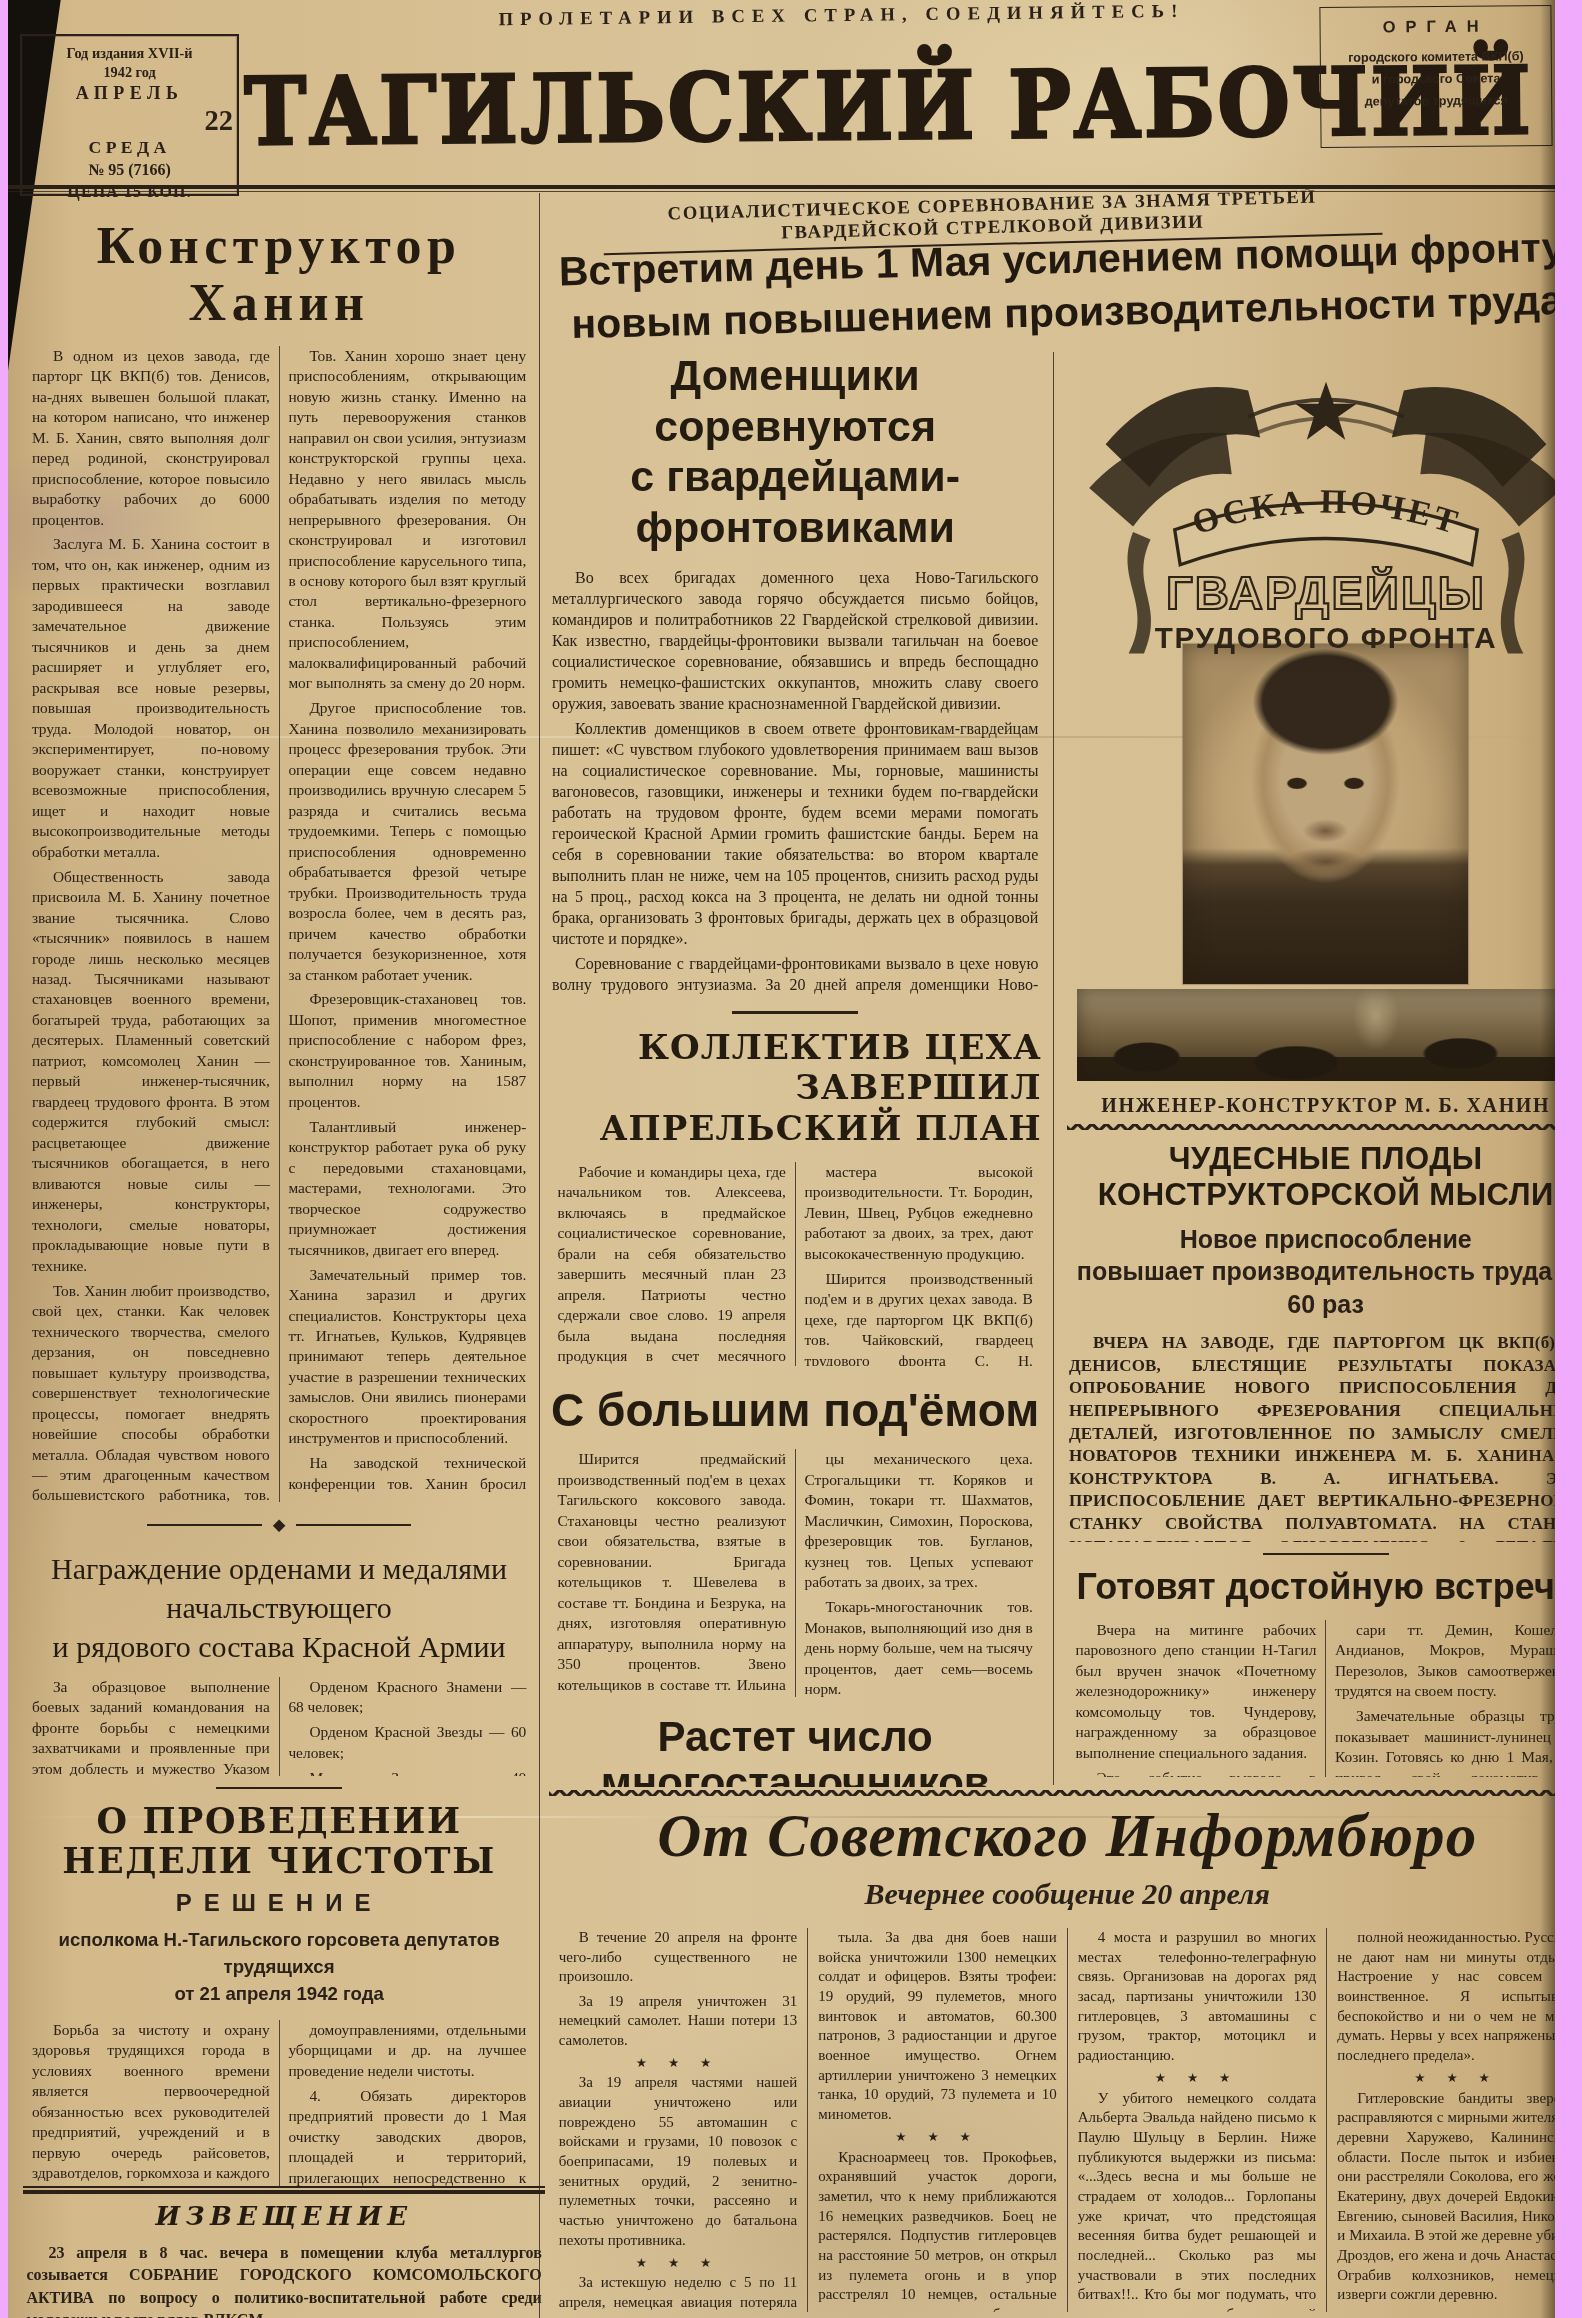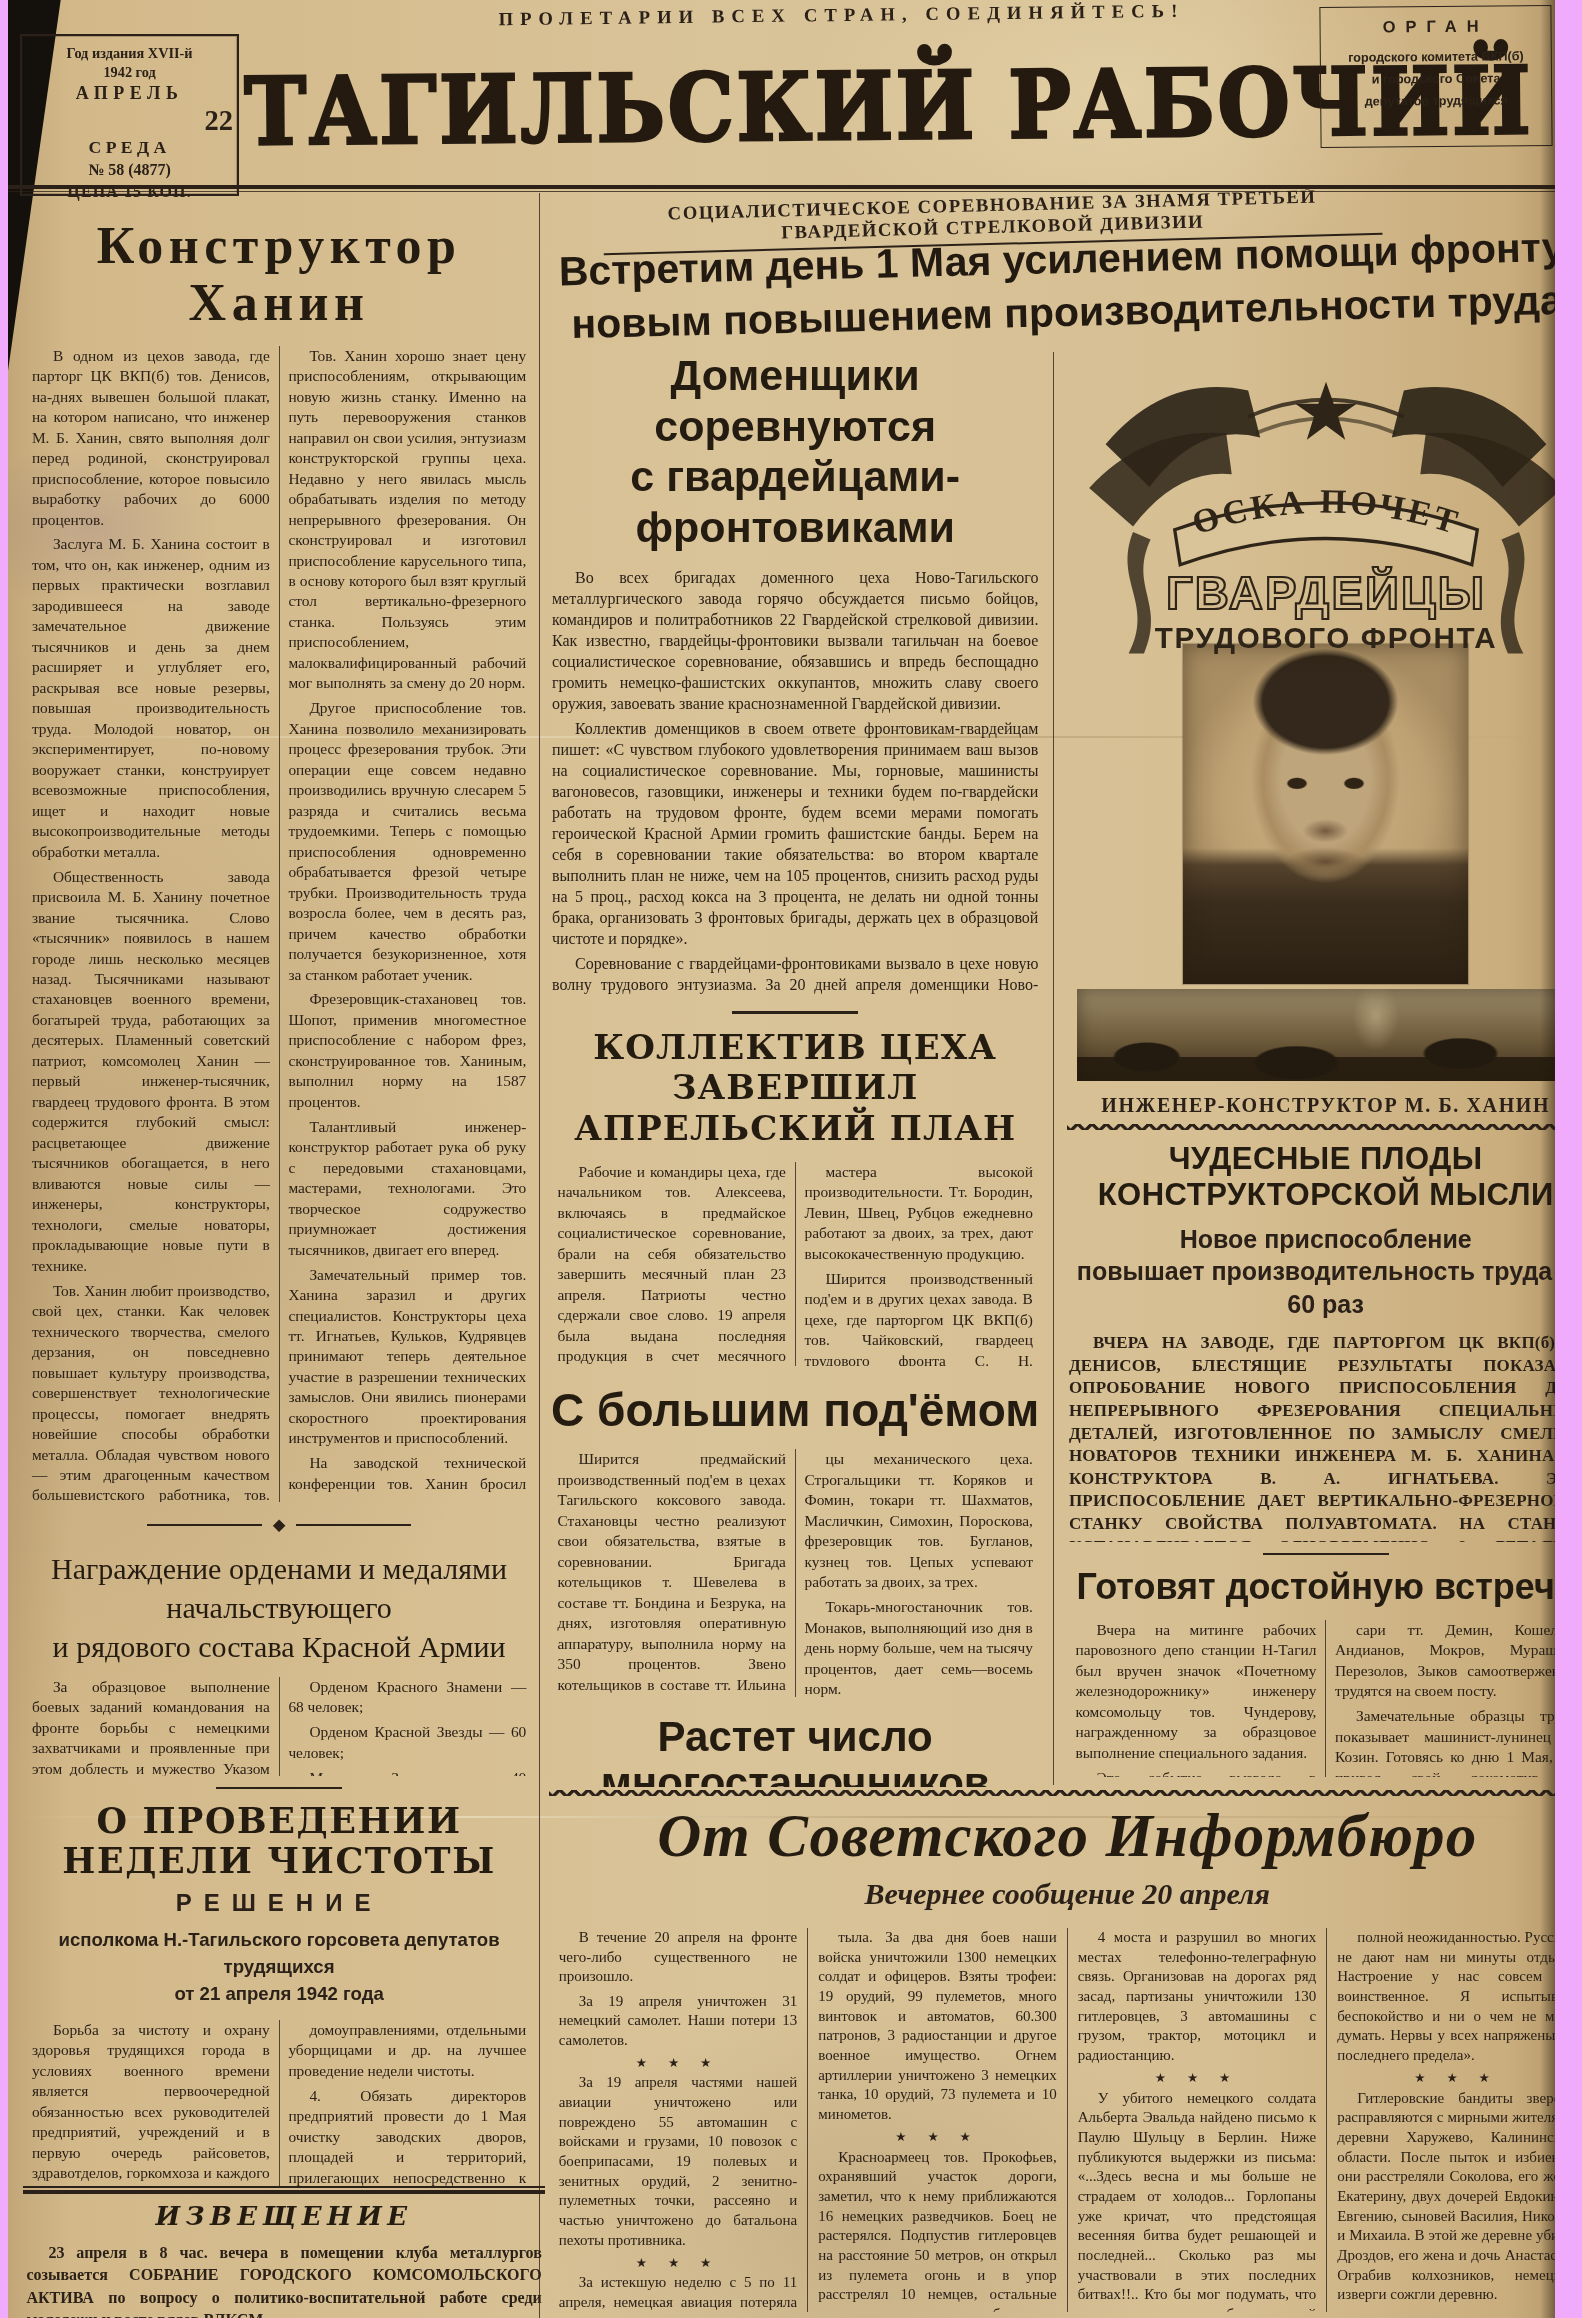--- a/index.html
+++ b/index.html
@@ -47,21 +47,21 @@
   .vr-left{left:531px;top:193px;height:2126px;}
   .vr-right{left:1045px;top:352px;height:1433px;}
   .flow{position:absolute;overflow:hidden;}
   .left-flow{left:15.4px;top:217px;width:512px;height:1970px;}
   .mid-flow{left:541px;top:350px;width:493px;height:1437px;}
   .right-flow{left:1059px;top:351px;width:518px;height:1426px;}
 
   h2,h3{margin:0;color:#241b11;}
   .t-khanin{font:700 52px/1.1 "Liberation Serif",serif;text-align:center;letter-spacing:5.5px;margin-bottom:14.3px;}
   .t-domen{font:700 43px/1.18 "Liberation Sans",sans-serif;text-align:center;margin-bottom:15.4px;}
-  .t-kollektiv{font:700 34px/1.2 "DejaVu Serif",serif;text-align:center;letter-spacing:1.1px;margin:13px 0;}
+  .t-kollektiv{font:700 34px/1.2 "DejaVu Serif",serif;text-align:right;letter-spacing:1.1px;margin:13px 0;}
   .t-podem{font:700 46px/1.1 "Liberation Sans",sans-serif;text-align:center;margin:18.6px 0 14.3px;}
   .t-mnogo{font:700 42px/1.1 "Liberation Sans",sans-serif;text-align:center;margin:16.5px 0 13px;}
   .t-nagr{font:400 30px/1.3 "Liberation Serif",serif;text-align:center;margin:5.5px 0 11px;}
   .t-nedelya{font:700 35px/1.15 "DejaVu Serif",serif;text-align:center;letter-spacing:1.6px;margin:12px 0 7.7px;}
   .t-reshenie{font:700 24px/1.2 "Liberation Sans",sans-serif;text-align:center;letter-spacing:12px;margin:5.5px 0 8.8px;}
   .t-nedsub{font:700 18.6px/1.45 "Liberation Sans",sans-serif;text-align:center;}
   .t-chud{font:700 31px/1.15 "Liberation Sans",sans-serif;text-align:center;letter-spacing:0.5px;margin:11px 0 10px;}
   .t-chudsub{font:700 25px/1.3 "Liberation Sans",sans-serif;text-align:center;margin-bottom:12px;}
   .t-vstrecha{font:700 36px/1.1 "Liberation Sans",sans-serif;text-align:center;margin:12px 0 13px;}
   .t-izv{font:italic 700 26px/1.1 "DejaVu Serif",serif;text-align:center;letter-spacing:5.5px;margin:8.8px 0 11px;}
@@ -142,21 +142,21 @@
     <div class="crease-h" style="top:1816px"></div>
 
     <div class="slogan">ПРОЛЕТАРИИ ВСЕХ СТРАН, СОЕДИНЯЙТЕСЬ!</div>
 
     <div class="issue-box">
       <div class="ib-line">Год издания XVII-й</div>
       <div class="ib-line">1942 год</div>
       <div class="ib-month">АПРЕЛЬ</div>
       <div class="ib-day">22</div>
       <div class="ib-weekday">СРЕДА</div>
-      <div class="ib-number">№ 58 (4877)</div>
+      <div class="ib-number">№ 95 (7166)</div>
       <div class="ib-price">ЦЕНА 15 КОП.</div>
     </div>
 
     <h1 class="paper-title">ТАГИЛЬСКИЙ РАБОЧИЙ</h1>
 
     <div class="organ-box">
       <div class="ob-title">ОРГАН</div>
       <div class="ob-line">городского комитета ВКП(б)</div>
       <div class="ob-line">и городского Совета</div>
       <div class="ob-line">депутатов трудящихся</div>

